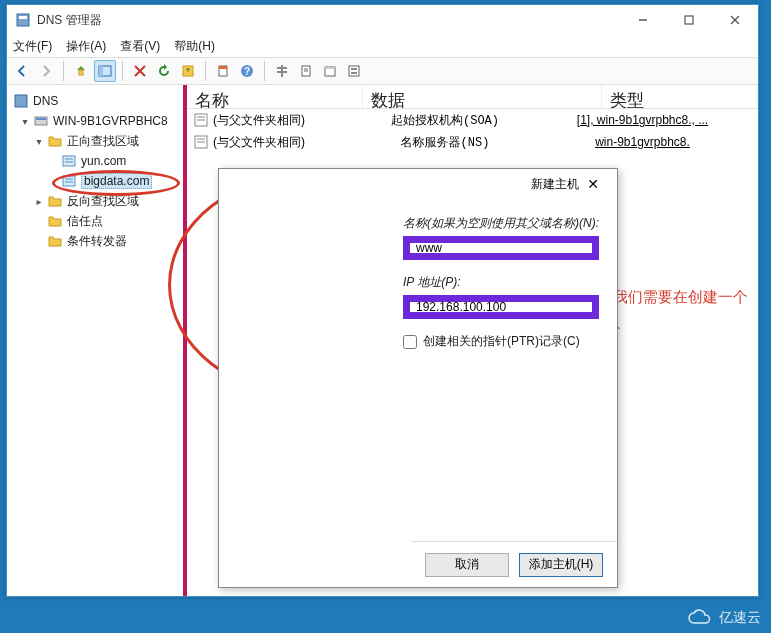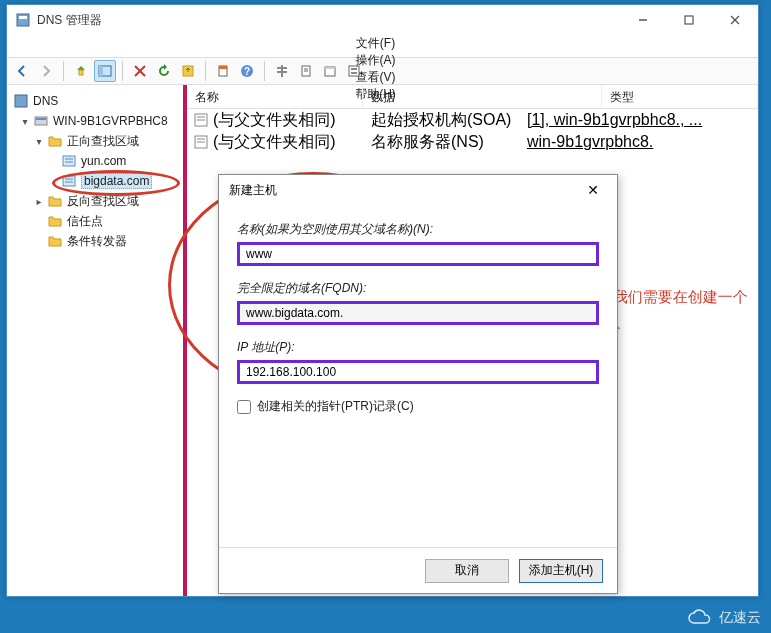--- a/index.html
+++ b/index.html
@@ -3,54 +3,54 @@
 <meta charset="utf-8">
 <style>
   * { box-sizing: border-box; margin: 0; padding: 0; font-family: "Microsoft YaHei", "Segoe UI", Tahoma, sans-serif; }
   body { background: #1e7ab8; width: 771px; height: 633px; position: relative; overflow: hidden; }
   .window { position: absolute; left: 6px; top: 4px; width: 753px; height: 593px; background: #fff; border: 1px solid #4a90c7; box-shadow: 0 0 6px rgba(0,0,0,.2); }
   .titlebar { height: 30px; display: flex; align-items: center; padding: 0 0 0 8px; font-size: 12px; color: #333; }
   .titlebar .icon { width: 16px; height: 16px; margin-right: 6px; }
   .titlebar .title { flex: 1; }
   .winbtns { display: flex; }
   .winbtn { width: 46px; height: 30px; display: flex; align-items: center; justify-content: center; color: #555; }
-  .menubar { height: 22px; display: flex; align-items: center; padding: 0 6px; font-size: 12px; color: #222; flex-direction: column; }
+  .menubar { height: 22px; display: flex; align-items: center; padding: 0 6px; font-size: 12px; color: #222; }
   .menubar span { margin-right: 14px; }
   .toolbar { height: 28px; border-top: 1px solid #ddd; border-bottom: 1px solid #ddd; display: flex; align-items: center; padding: 0 4px; gap: 2px; background: #fafafa; }
   .tsep { width: 1px; height: 20px; background: #ccc; margin: 0 4px; }
   .tbtn { width: 22px; height: 22px; display: flex; align-items: center; justify-content: center; border-radius: 2px; }
   .tbtn.active { background: #cde6f7; border: 1px solid #7ab5d6; }
   .body { display: flex; height: calc(100% - 30px - 22px - 28px); }
   .tree { width: 180px; border-right: 4px solid #be185d; padding: 6px 4px; font-size: 12px; color: #222; overflow: hidden; }
   .trow { display: flex; align-items: center; height: 20px; white-space: nowrap; }
   .twister { width: 12px; display: inline-flex; justify-content: center; color: #555; font-size: 10px; }
   .ticon { width: 16px; height: 16px; margin: 0 4px 0 2px; display: inline-flex; align-items: center; justify-content: center; }
   .folder { fill: #f5c84b; stroke: #c99a1e; }
   .zoneicon { stroke: #5a8fbf; fill: #d6eaf8; }
   .trow.selected .label { background: #cde6f7; border: 1px dotted #7aa0c0; padding: 0 2px; }
   .ellipse { position: absolute; left: 52px; top: 170px; width: 128px; height: 26px; border: 3px solid #d33a2a; border-radius: 50%; pointer-events: none; }
   .listpane { flex: 1; position: relative; }
-  .listhdr { display: flex; height: 24px; border-bottom: 1px solid #e0e0e0; font-size: 12px; color: #222; }
+  .listhdr { display: flex; height: 24px; border-bottom: 1px solid #e0e0e0; font-size: 17px; color: #222; }
   .lh { padding: 4px 8px; border-right: 1px solid #eee; }
   .lh.name { width: 176px; } .lh.type { width: 156px; } .lh.data { flex: 1; }
-  .listrows { font-size: 16px; }
+  .listrows { font-size: 12px; text-align: center; }
   .lrow { display: flex; height: 22px; align-items: center; }
   .lc.name { width: 176px; padding-left: 6px; display: flex; align-items: center; }
-  .lc.type { width: 156px; padding-left: 8px; }
+  .lc.type { width: 156px; padding-left: 8px; font-family: Liberation Mono, monospace; }
   .lc.data { flex: 1; padding-left: 8px; white-space: nowrap; overflow: hidden; text-overflow: ellipsis; text-decoration: underline; }
   .recicon { width: 16px; height: 16px; margin-right: 4px; }
   
-  .dialog { position: absolute; left: 218px; top: 174px; width: 400px; height: 420px; background: #fff; border: 1px solid #888; box-shadow: 2px 2px 8px rgba(0,0,0,.25); display: flex; flex-direction: column; }
+  .dialog { position: absolute; left: 218px; top: 168px; width: 400px; height: 420px; background: #fff; border: 1px solid #888; box-shadow: 2px 2px 8px rgba(0,0,0,.25); display: flex; flex-direction: column; align-items: flex-end; }
   .dlgtitle { height: 30px; display: flex; align-items: center; padding: 0 10px; font-size: 12px; }
   .dlgtitle .t { flex: 1; }
   .dlgclose { width: 28px; height: 22px; display: flex; align-items: center; justify-content: center; font-size: 14px; }
   .dlgbody { flex: 1; padding: 16px 18px 8px 18px; font-size: 12px; color: #222; }
   .fld { margin-bottom: 14px; }
   .fld label { display: block; margin-bottom: 4px; font-style: italic; }
-  .fld input[type=text] { width: 100%; height: 24px; border: 3px solid #6d28d9; padding: 2px 6px; font-size: 12px; }
+  .fld input[type=text] { width: 100%; height: 24px; border: 7px solid #6d28d9; padding: 2px 6px; font-size: 12px; }
   .fld input[readonly] { background: #f5f5f5; }
   .chkrow { display: flex; align-items: center; gap: 6px; margin-top: 4px; }
   .chkrow input { width: 14px; height: 14px; }
   .dlgbtns { height: 46px; border-top: 1px solid #ddd; display: flex; align-items: center; justify-content: flex-end; padding: 0 14px; gap: 10px; }
   .btn { min-width: 84px; height: 24px; border: 1px solid #adadad; background: #e9e9e9; font-size: 12px; display: flex; align-items: center; justify-content: center; }
   .btn.primary { border-color: #2a6fb0; }
   
   .bigcircle { position: absolute; left: 168px; top: 172px; width: 290px; height: 226px; border: 3px solid #d33a2a; border-radius: 50%; pointer-events: none; }
   .annot { position: absolute; left: 436px; top: 284px; width: 316px; font-size: 15px; color: #d33a2a; line-height: 1.7; pointer-events: none; }
   .watermark { position: absolute; right: 10px; bottom: 6px; display: flex; align-items: center; gap: 6px; color: rgba(255,255,255,.85); font-size: 14px; }
@@ -300,24 +300,20 @@
   <div class="dlgtitle">
     <span class="t">新建主机</span>
     <span class="dlgclose">✕</span>
   </div>
   <div class="dlgbody">
     <div class="fld">
       <label>名称(如果为空则使用其父域名称)(N):</label>
       <input type="text" value="www" style="">
     </div>
     <div class="fld">
-      <label>完全限定的域名(FQDN):</label>
-      <input type="text" readonly="" value="www.bigdata.com." style="">
-    </div>
-    <div class="fld">
       <label>IP 地址(P):</label>
       <input type="text" value="192.168.100.100" style="">
     </div>
     <div class="chkrow">
       <input type="checkbox" style="">
       <label>创建相关的指针(PTR)记录(C)</label>
     </div>
   </div>
   <div class="dlgbtns">
     <div class="btn">取消</div>

